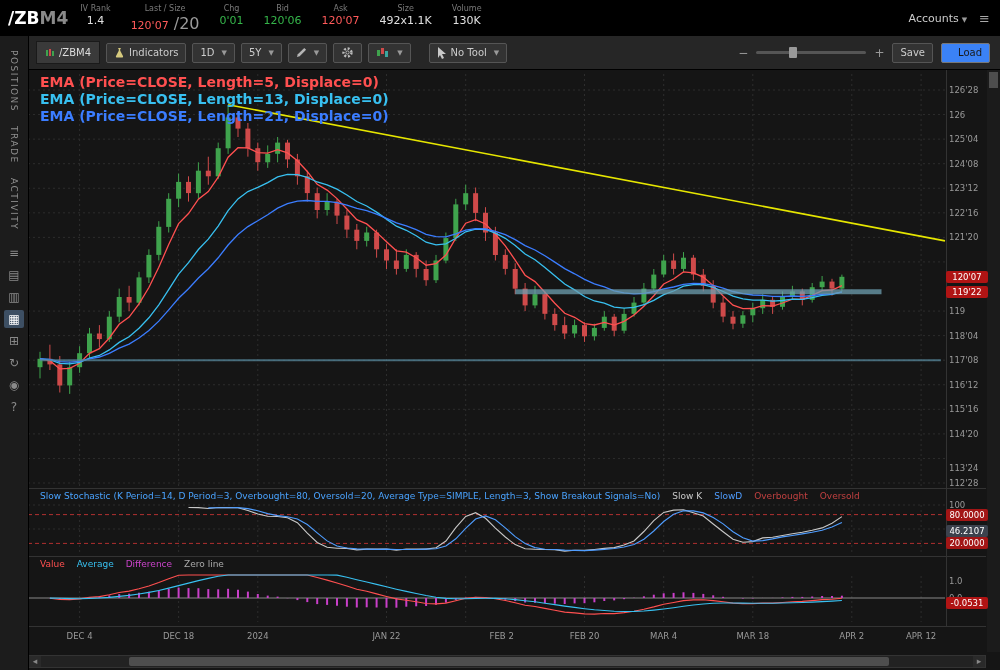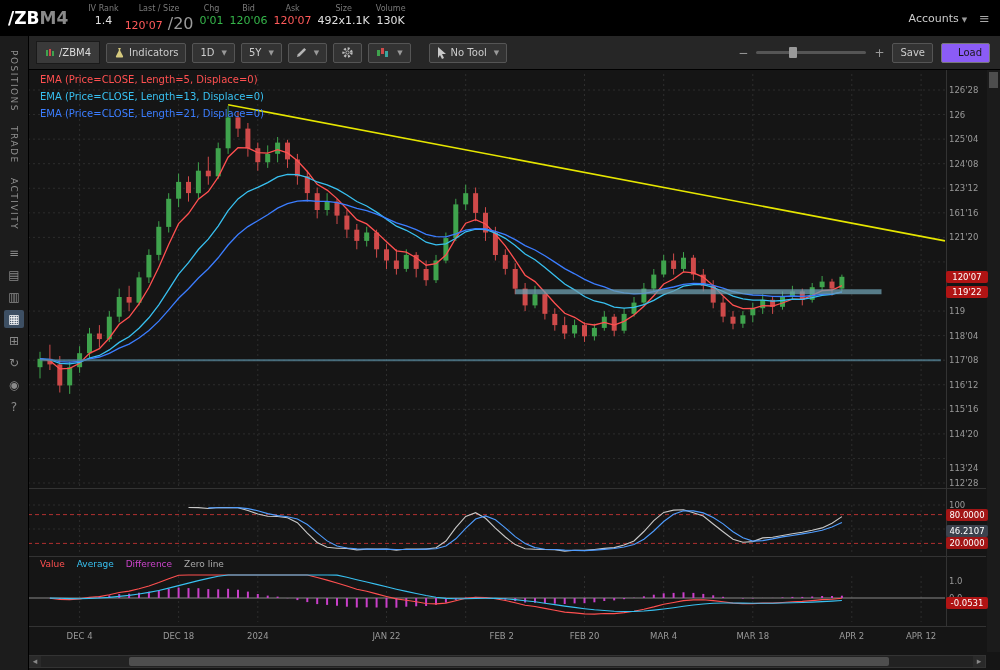--- a/index.html
+++ b/index.html
@@ -1,54 +1,54 @@
 <!DOCTYPE html>
 <html><head>
 <meta charset="utf-8">
 <style>
   html,body{margin:0;padding:0;width:1000px;height:670px;background:#0d0d0d;overflow:hidden;
     font-family:"DejaVu Sans","Liberation Sans",sans-serif;position:relative;}
   
   .header{position:absolute;left:0;top:0;width:1000px;height:36px;background:#000;display:flex;align-items:center;z-index:10;}
   .sym{margin-left:8px;font-size:17px;font-weight:bold;color:#fff;white-space:nowrap;}
   .sym-suf{color:#8a8a8a;}
-  .hdr-stats{display:flex;margin-left:20px;gap:6px;}
+  .hdr-stats{display:flex;margin-left:12px;gap:20px;}
   .stat{text-align:center;white-space:nowrap;}
   .stat-l{font-size:8px;color:#7a7a7a;}
   .stat-v{font-size:11px;color:#ddd;margin-top:1px;}
   .stat-x{color:#9a9a9a;font-size:16px;}
   .inst-title{font-size:12px;color:#f2f2f2;margin-left:16px;white-space:nowrap;}
   .hdr-right{margin-left:auto;margin-right:10px;display:flex;align-items:center;gap:12px;color:#ccc;font-size:11px;}
   .caret{font-size:7px;color:#999;margin-left:3px;}
   .hdr-menu{color:#aaa;font-size:13px;}
   
   .sidebar{position:absolute;left:0;top:36px;width:28px;height:634px;background:#1c1c1c;border-right:1px solid #000;z-index:9;}
   .side-tab{writing-mode:vertical-rl;color:#8f8f8f;font-size:9px;letter-spacing:1.5px;margin:14px 0 10px 9px;cursor:default;}
   #side-icons{margin-top:14px;}
   .side-ico{width:20px;height:18px;margin:4px auto;color:#8a8a8a;font-size:12px;display:flex;align-items:center;justify-content:center;border-radius:2px;}
   .side-ico.active{background:#3d4f63;color:#fff;}
   
   .main{position:absolute;left:28px;top:36px;width:972px;height:634px;background:#151515;}
   .toolbar{position:absolute;top:0;left:0;width:972px;height:34px;background:#262626;border-bottom:1px solid #000;
     display:flex;align-items:center;gap:6px;padding-left:8px;box-sizing:border-box;}
   .tb-btn{height:20px;background:#333;border:1px solid #555;color:#ccc;font-size:10px;display:inline-flex;
     align-items:center;gap:4px;padding:0 7px;border-radius:2px;font-family:inherit;white-space:nowrap;}
-  .tb-btn.load{background:#8b5cf6;color:#1a1a1a;border-color:#777;padding-left:16px;}
+  .tb-btn.load{background:#3b82f6;color:#1a1a1a;border-color:#777;padding-left:16px;}
   .chart-tab{height:21px;background:#3a3a3a;border:1px solid #1a1a1a;color:#ddd;font-size:10px;display:flex;
     align-items:center;gap:4px;padding:0 8px;}
   .tb-right{margin-left:auto;display:flex;align-items:center;gap:8px;margin-right:10px;}
   .minus,.plus{color:#999;font-size:12px;}
   .slider{width:110px;height:3px;background:#555;position:relative;border-radius:2px;}
   .slider-thumb{position:absolute;left:30%;top:-4px;width:8px;height:11px;background:#999;border-radius:1px;}
   
   #chart-wrap{position:absolute;left:0;top:34px;width:972px;height:600px;background:#151515;overflow:hidden;}
   #chart-svg{position:absolute;left:0;top:0;}
   .grid{stroke:#2d2d2d;stroke-dasharray:2,3;stroke-width:1;}
   .obos{stroke:#b03030;stroke-dasharray:4,3;stroke-width:1;}
-  .ema-lbl{position:absolute;left:12px;font-size:10px;white-space:nowrap;z-index:3;}
+  .ema-lbl{position:absolute;left:12px;font-size:14px;white-space:nowrap;z-index:3;font-weight:bold;}
   .study-row{position:absolute;left:12px;font-size:9px;display:flex;gap:12px;white-space:nowrap;z-index:3;}
   .ax-lbl{position:absolute;left:921px;font-size:8.5px;color:#9a9a9a;z-index:2;}
   .date-lbl{position:absolute;top:561px;font-size:8.5px;color:#9a9a9a;transform:translateX(-50%);z-index:2;}
   .bubble{position:absolute;left:918px;width:42px;box-sizing:border-box;font-size:8.5px;color:#fff;text-align:center;
     border-radius:2px;padding:1px 0;z-index:4;}
   .sep{position:absolute;left:0;width:958px;height:1px;background:#333;}
   .axis-border{position:absolute;left:918px;top:0;width:1px;height:556px;background:#333;}
   .hscroll{position:absolute;left:0;top:585px;width:958px;height:13px;background:#222;border:1px solid #333;box-sizing:border-box;}
   .hthumb{position:absolute;left:100px;top:1px;width:760px;height:9px;background:#4e4e4e;border-radius:2px;}
   .harrow{position:absolute;top:0;width:12px;height:11px;color:#888;font-size:9px;text-align:center;line-height:11px;background:#2a2a2a;}
@@ -503,21 +503,21 @@
       <div class="harrow" style="right:0">▸</div>
     </div>
     <div class="vscroll">
       <div class="vthumb"></div>
     </div>
   <div class="ax-lbl" style="top: 15px;">126'28</div>
       <div class="ax-lbl" style="top: 39.5625px;">126</div>
       <div class="ax-lbl" style="top: 64.125px;">125'04</div>
       <div class="ax-lbl" style="top: 88.6875px;">124'08</div>
       <div class="ax-lbl" style="top: 113.25px;">123'12</div>
-      <div class="ax-lbl" style="top: 137.812px;">161'16</div>
+      <div class="ax-lbl" style="top: 137.812px;">122'16</div>
       <div class="ax-lbl" style="top: 162.375px;">121'20</div>
       <div class="ax-lbl" style="top: 204px;">120'24</div>
       <div class="ax-lbl" style="top: 236.062px;">119</div>
       <div class="ax-lbl" style="top: 260.625px;">118'04</div>
       <div class="ax-lbl" style="top: 285.188px;">117'08</div>
       <div class="ax-lbl" style="top: 309.75px;">116'12</div>
       <div class="ax-lbl" style="top: 334.312px;">115'16</div>
       <div class="ax-lbl" style="top: 358.875px;">114'20</div>
       <div class="ax-lbl" style="top: 393px;">113'24</div>
       <div class="ax-lbl" style="top: 408px;">112'28</div>
@@ -532,20 +532,27 @@
       <div class="date-lbl" style="left: 823.8px;">APR 2</div>
       <div class="date-lbl" style="left: 893.1px;">APR 12</div>
       <div class="ema-lbl" style="top: 4px; color: rgb(255, 80, 80);">EMA (Price=CLOSE, Length=5, Displace=0)</div>
       <div class="ema-lbl" style="top: 21px; color: rgb(56, 192, 240);">EMA (Price=CLOSE, Length=13, Displace=0)</div>
       <div class="ema-lbl" style="top: 38px; color: rgb(59, 125, 255);">EMA (Price=CLOSE, Length=21, Displace=0)</div>
       <div class="ax-lbl" style="top: 430px;">100</div>
       <div class="ax-lbl" style="top: 454px;">50</div>
       <div class="bubble" style="top: 438.6px; background: rgb(163, 21, 21);">80.0000</div>
       <div class="bubble" style="top: 454.819px; background: rgb(60, 66, 77);">46.2107</div>
       <div class="bubble" style="top: 467.4px; background: rgb(163, 21, 21);">20.0000</div>
+      <div class="study-row" style="top: 421px;">
+        <span style="color: rgb(74, 163, 255);">Slow Stochastic (K Period=14, D Period=3, Overbought=80, Oversold=20, Average Type=SIMPLE, Length=3, Show Breakout Signals=No)</span>
+        <span style="color: rgb(200, 200, 200);">Slow K</span>
+        <span style="color: rgb(79, 157, 255);">SlowD</span>
+        <span style="color: rgb(192, 64, 64);">Overbought</span>
+        <span style="color: rgb(192, 64, 64);">Oversold</span>
+      </div>
       <div class="ax-lbl" style="top: 506px;">1.0</div>
       <div class="ax-lbl" style="top: 523px;">0.0</div>
       <div class="bubble" style="top: 526.903px; background: rgb(176, 20, 20);">-0.0531</div>
       <div class="study-row" style="top: 489px;">
         <span style="color: rgb(255, 80, 80); text-align: right;">Value</span>
         <span style="color: rgb(56, 192, 240);">Average</span>
         <span style="color: rgb(204, 68, 204);">Difference</span>
         <span style="color: rgb(170, 170, 170);">Zero line</span>
       </div>
       <div class="bubble" style="top: 200.815px; background: rgb(176, 20, 20);">120'07</div>

